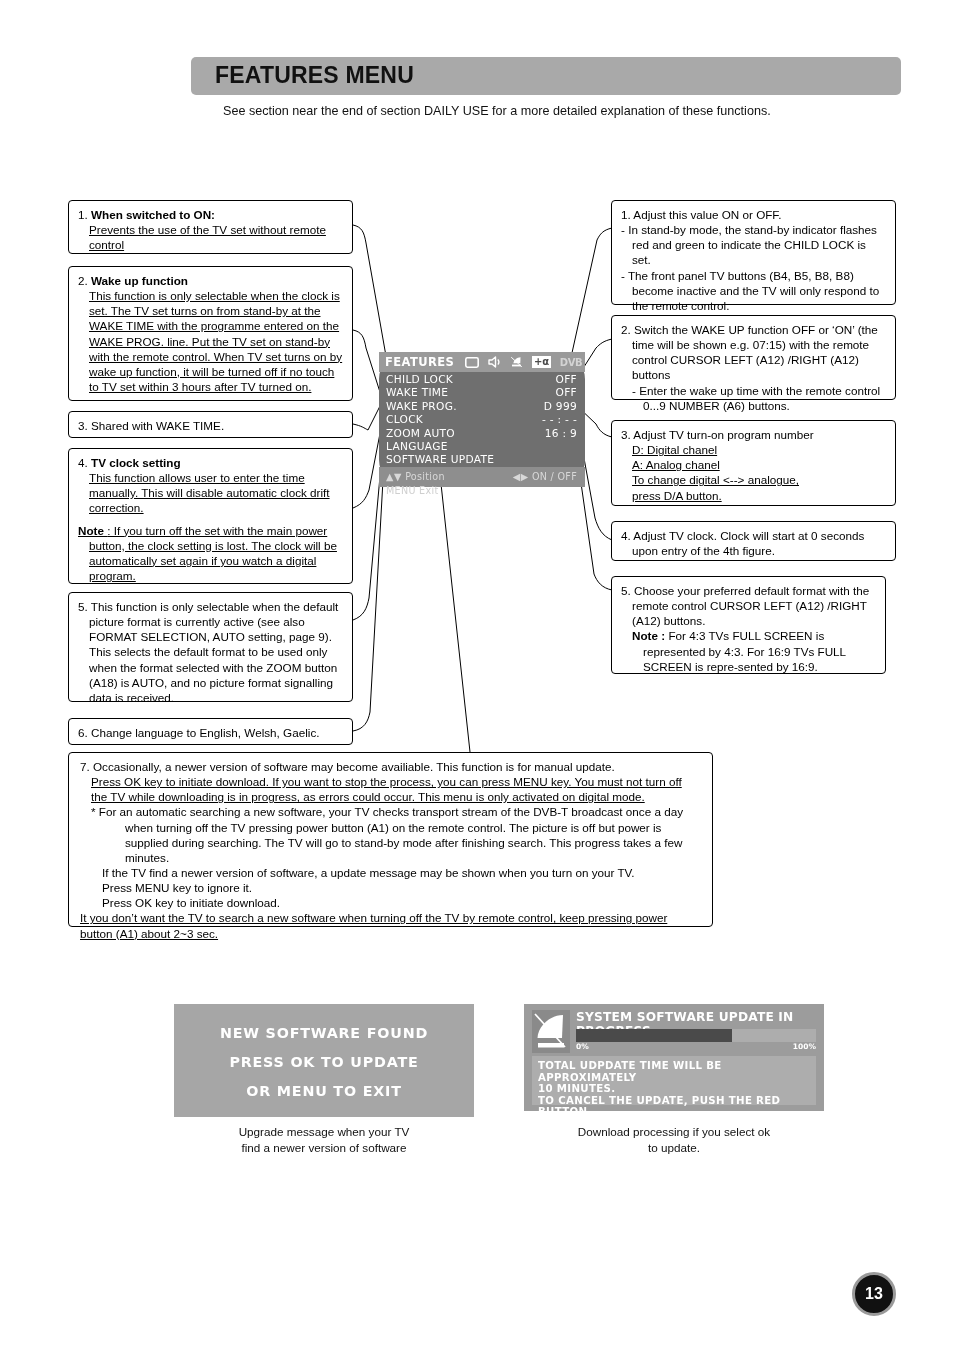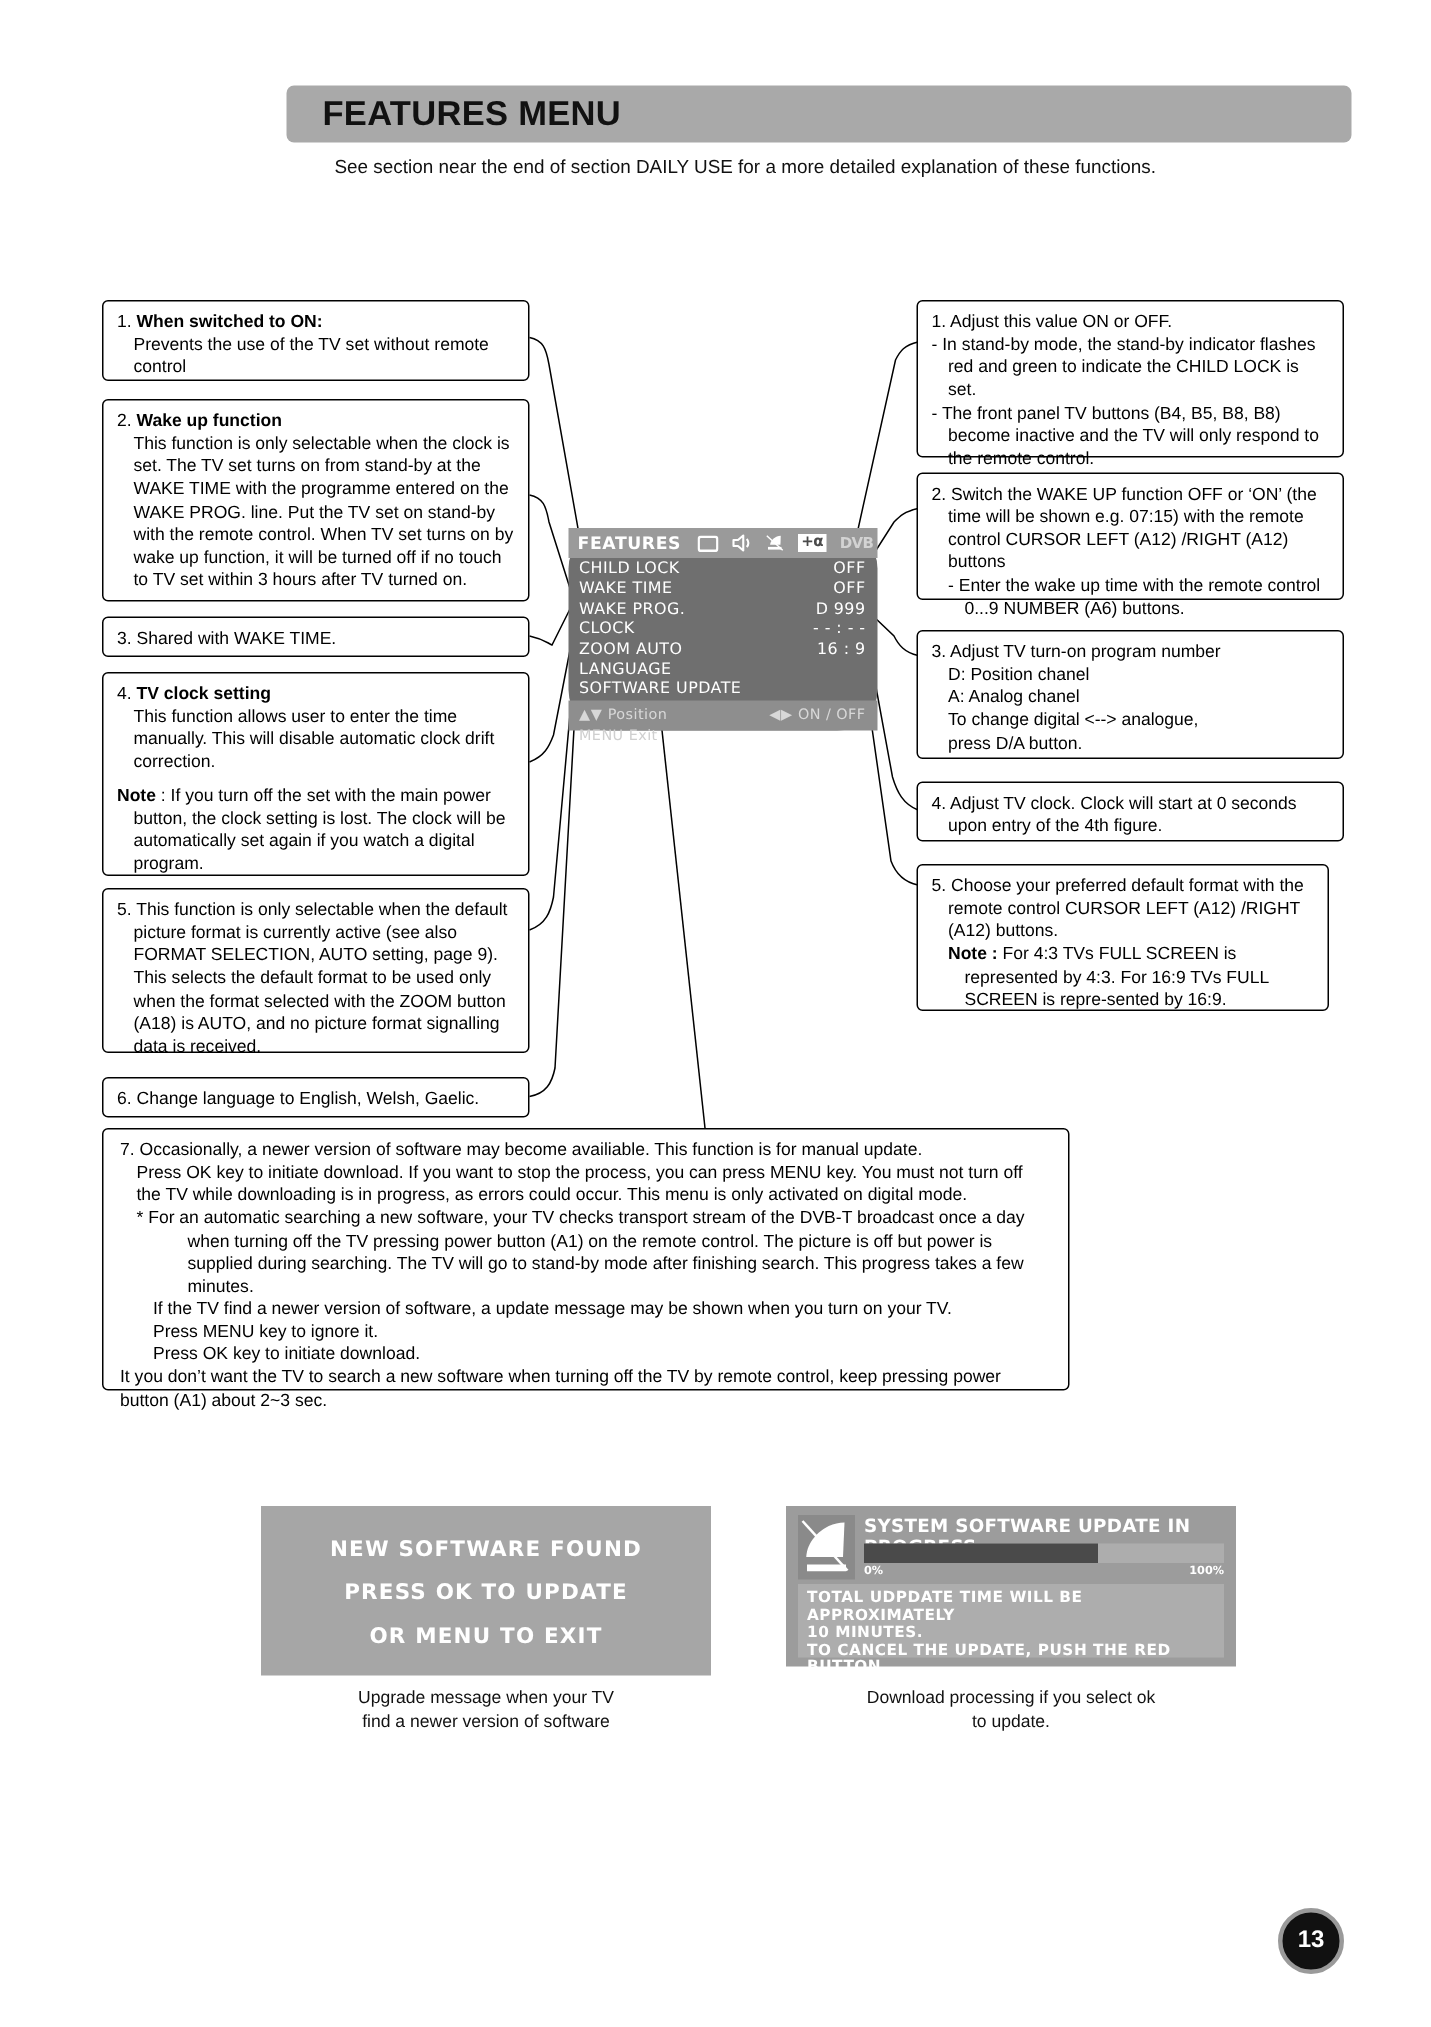--- a/index.html
+++ b/index.html
@@ -63,20 +63,21 @@
     margin: 0;
   }
   .ind {
     display: block;
     padding-left: 11px;
     text-indent: -11px;
   }
   .ind2 {
     display: block;
     padding-left: 11px;
+    text-decoration: underline;
   }
   .ind3 {
     display: block;
     padding-left: 22px;
     text-indent: -11px;
   }
   .ind4 {
     display: block;
     padding-left: 45px;
   }
@@ -406,21 +407,21 @@
       <span>Switch the WAKE UP function OFF or ‘ON’ (the time will be shown e.g. 07:15) with the remote control CURSOR LEFT (A12) /RIGHT (A12) buttons</span></span>
       <span class="ind3">- Enter the wake up time with the remote control</span>
       <span class="ind5">0...9 NUMBER (A6) buttons.</span>
       </p>
   </div>
 
   <div class="box" id="right-note-3" style="left:611px; top:420px; width:285px; height:86px;">
     <p>
         <span class="ind"><span>3.</span>
       <span>Adjust TV turn-on program number</span></span>
-      <span class="ind2">D: Position chanel</span>
+      <span class="ind2">D: Digital chanel</span>
       <span class="ind2">A: Analog chanel</span>
       <span class="ind2">To change digital &lt;--&gt; analogue,</span>
       <span class="ind2">press D/A button.</span>
       </p>
   </div>
 
   <div class="box" id="right-note-4" style="left:611px; top:521px; width:285px; height:40px;">
     <p>
         <span class="ind"><span>4.</span>
       <span>Adjust TV clock. Clock will start at 0 seconds upon entry of the 4th figure.</span></span>

